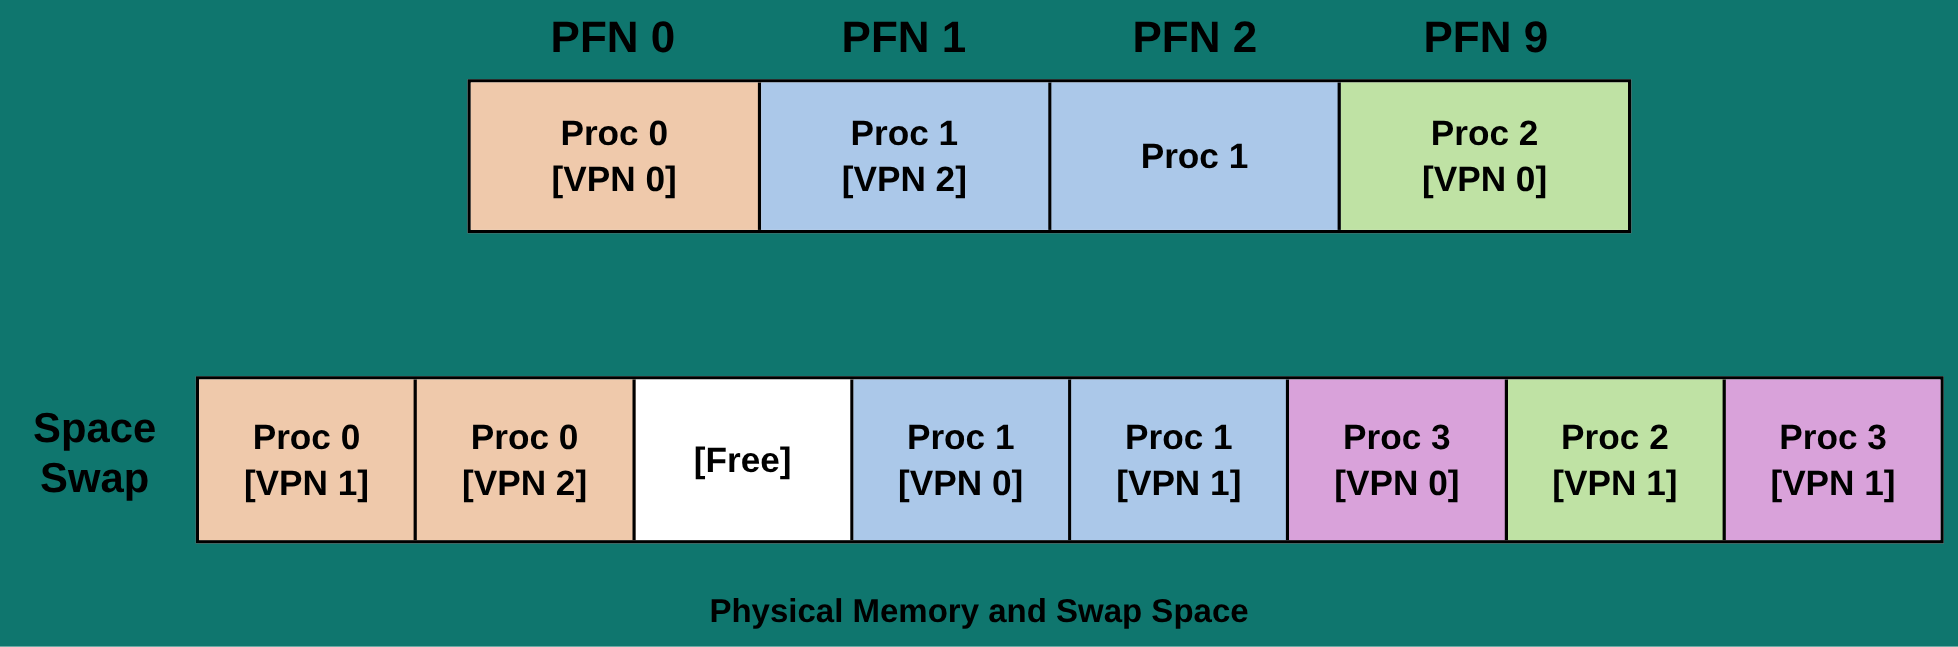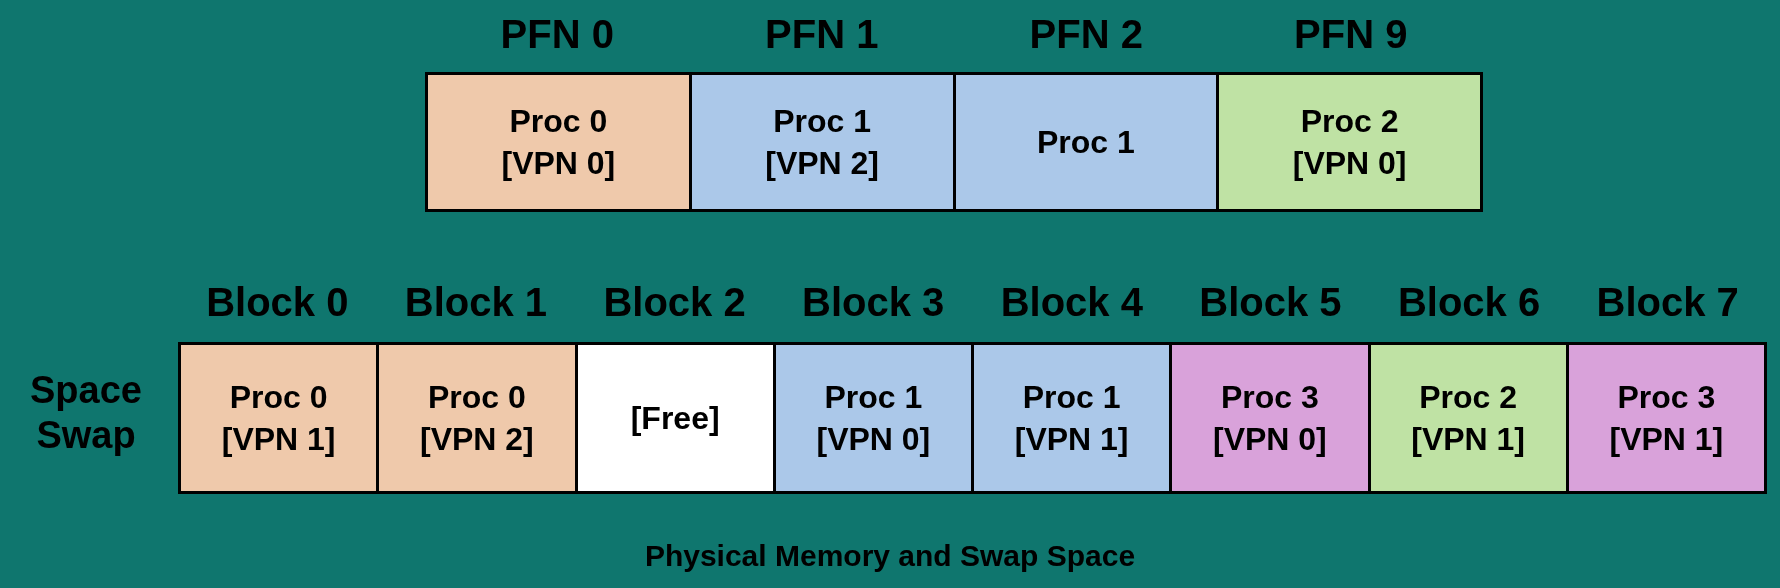--- a/index.html
+++ b/index.html
@@ -100,30 +100,20 @@
     </div>
     <div class="cell" style="background-color: rgb(171, 200, 233);">
       <div>Proc 1</div>
     </div>
     <div class="cell" style="background-color: rgb(191, 226, 164);">
       <div>Proc 2</div>
       <div>[VPN 0]</div>
     </div>
   </div>
 
-  <div class="headers swap-headers">
-    <div class="hdr">Block 0</div>
-    <div class="hdr">Block 1</div>
-    <div class="hdr">Block 2</div>
-    <div class="hdr">Block 3</div>
-    <div class="hdr">Block 4</div>
-    <div class="hdr">Block 5</div>
-    <div class="hdr">Block 6</div>
-    <div class="hdr">Block 7</div>
-  </div>
 
   <div class="rowlabel swap-label">
     <div>Space</div>
     <div>Swap</div>
   </div>
 
   <div class="boxrow swap-row">
     <div class="cell" style="background-color: rgb(239, 201, 171);">
       <div>Proc 0</div>
       <div>[VPN 1]</div>

